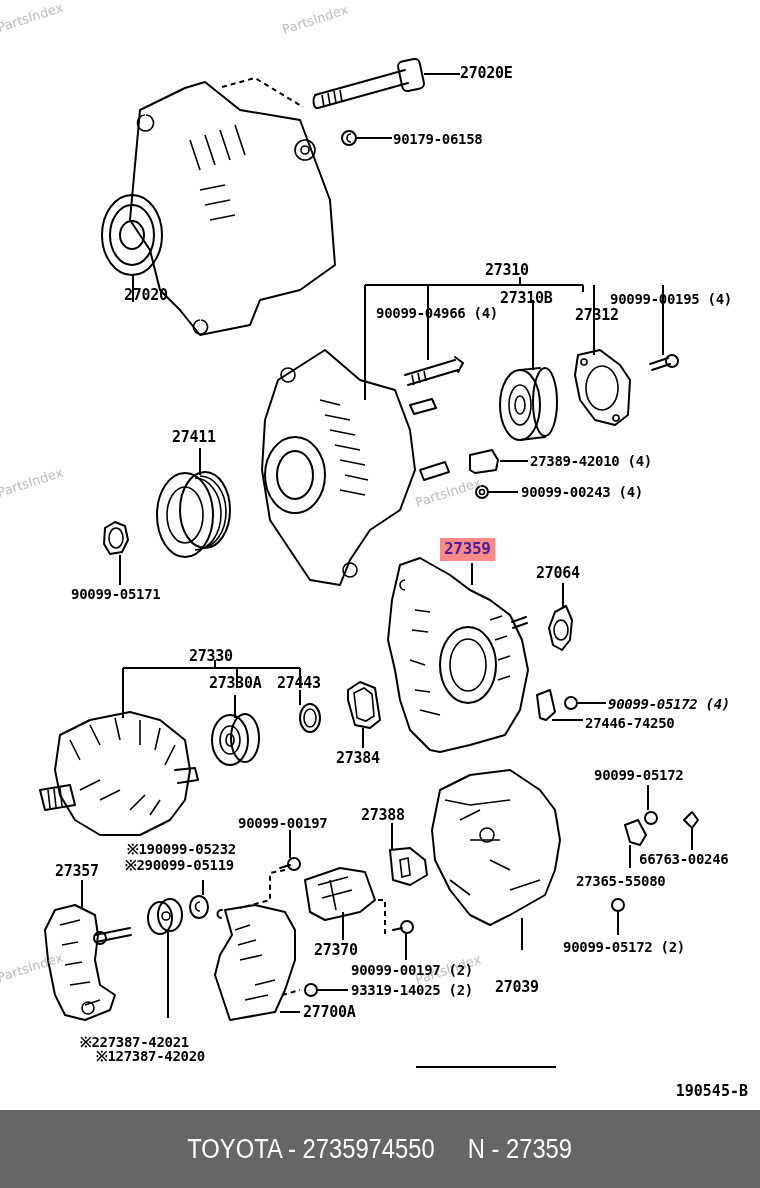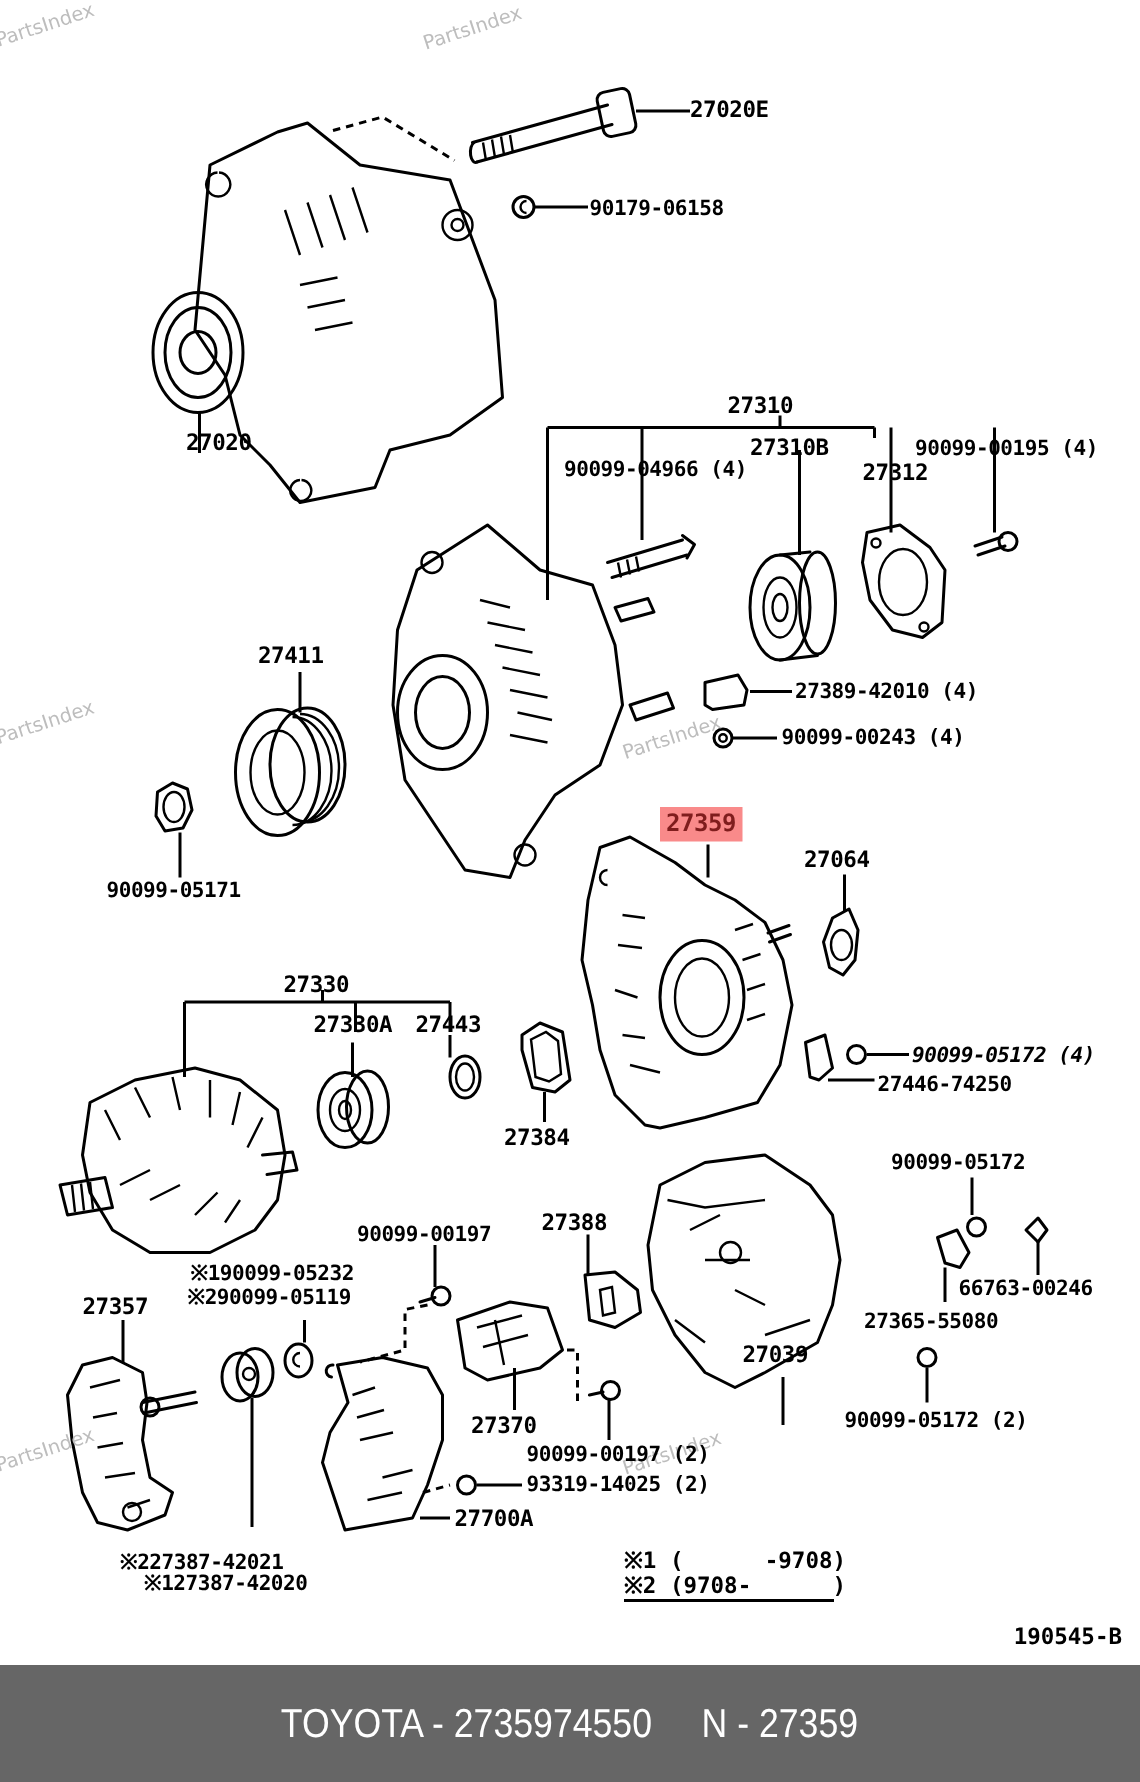--- a/index.html
+++ b/index.html
@@ -257,48 +257,44 @@
   <span class="lbl" style="left:102px; top:288px;margin-left:22px;">27020</span>
   <span class="lbl" style="left:485px; top:263px;">27310</span>
   <span class="lbl sm" style="left:376px; top:306px;">90099-04966 (4)</span>
   <span class="lbl" style="left:500px; top:291px;text-align:right;">27310B</span>
   <span class="lbl" style="left:563px; top:308px;margin-left:12px;">27312</span>
   <span class="lbl sm" style="left:610px; top:292px;">90099-00195 (4)</span>
   <span class="lbl sm" style="left:530px; top:454px;">27389-42010 (4)</span>
   <span class="lbl sm" style="left:521px; top:485px;">90099-00243 (4)</span>
   <span class="lbl" style="left:172px; top:430px;">27411</span>
   <span class="lbl sm" style="left:71px; top:587px;">90099-05171</span>
-  <span class="lbl hl" style="left: 440px; top: 538px; background: rgb(249, 138, 138); color: #7f1d1d;">27359</span>
+  <span class="lbl hl" style="left: 440px; top: 538px; background: rgb(249, 138, 138); color: #4c1d95;">27359</span>
   <span class="lbl" style="left:536px; top:566px;">27064</span>
   <span class="lbl" style="left:189px; top:649px;">27330</span>
   <span class="lbl" style="left:209px; top:676px;">27330A</span>
   <span class="lbl" style="left:277px; top:676px;">27443</span>
   <span class="lbl" style="left:336px; top:751px;">27384</span>
   <span class="lbl sm" style="left:608px; top:697px;font-style:italic;">90099-05172 (4)</span>
   <span class="lbl sm" style="left:585px; top:716px;">27446-74250</span>
   <span class="lbl sm" style="left:594px; top:768px;">90099-05172</span>
   <span class="lbl sm" style="left:639px; top:852px;">66763-00246</span>
   <span class="lbl sm" style="left:576px; top:874px;">27365-55080</span>
   <span class="lbl sm" style="left:563px; top:940px;">90099-05172 (2)</span>
   <span class="lbl sm" style="left:238px; top:816px;">90099-00197</span>
   <span class="lbl" style="left:361px; top:808px;">27388</span>
   <span class="lbl sm" style="left:127px; top:842px;">※190099-05232</span>
   <span class="lbl sm" style="left:125px; top:858px;">※290099-05119</span>
   <span class="lbl" style="left:55px; top:864px;">27357</span>
   <span class="lbl" style="left:314px; top:943px;">27370</span>
-  <span class="lbl" style="left:495px; top:896px;">27039</span>
+  <span class="lbl" style="left:495px; top:980px;">27039</span>
   <span class="lbl sm" style="left:351px; top:963px;">90099-00197 (2)</span>
   <span class="lbl sm" style="left:351px; top:983px;">93319-14025 (2)</span>
   <span class="lbl" style="left:303px; top:1005px;">27700A</span>
   <span class="lbl sm" style="left:96px; top:1019px;margin-top:30px;">※127387-42020</span>
   <span class="lbl sm" style="left:80px; top:1035px;">※227387-42021</span>
 
-  <div class="legend">
-    <div class="row">※1 (      -9708)</div>
-    <div class="row">※2 (9708-      )</div>
-  </div>
 
   <span class="code">190545-B</span>
 </div>
 
 <div id="footer">
   <span class="ft">TOYOTA - 2735974550     N - 27359</span>
 </div>
 
 </body></html>

